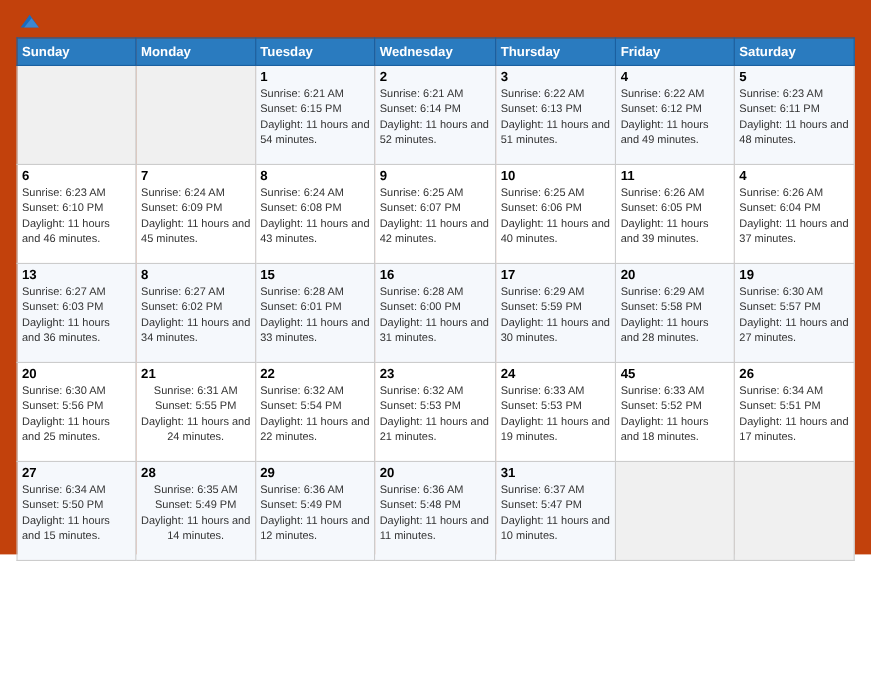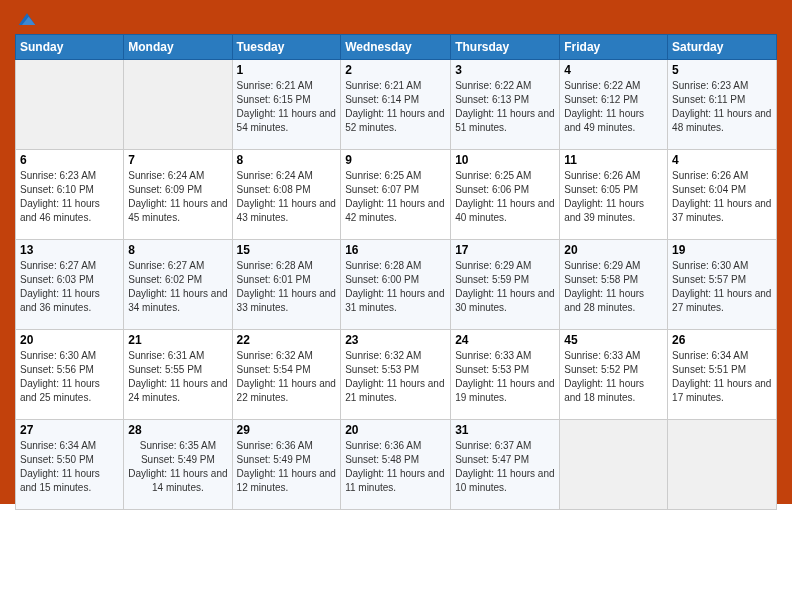--- a/index.html
+++ b/index.html
@@ -257,21 +257,21 @@
         </tr>
         <tr>
           <td>
             <span class="day-number">20</span>
             <div class="day-detail" style="white-space: pre-line;">Sunrise: 6:30 AM
 Sunset: 5:56 PM
 Daylight: 11 hours and 25 minutes.</div>
           </td>
           <td>
             <span class="day-number">21</span>
-            <div class="day-detail" style="white-space: pre-line;">Sunrise: 6:31 AM
+            <div class="day-detail" style="white-space: pre-line; text-align: center;">Sunrise: 6:31 AM
 Sunset: 5:55 PM
 Daylight: 11 hours and 24 minutes.</div>
           </td>
           <td>
             <span class="day-number">22</span>
             <div class="day-detail" style="white-space: pre-line;">Sunrise: 6:32 AM
 Sunset: 5:54 PM
 Daylight: 11 hours and 22 minutes.</div>
           </td>
           <td>

